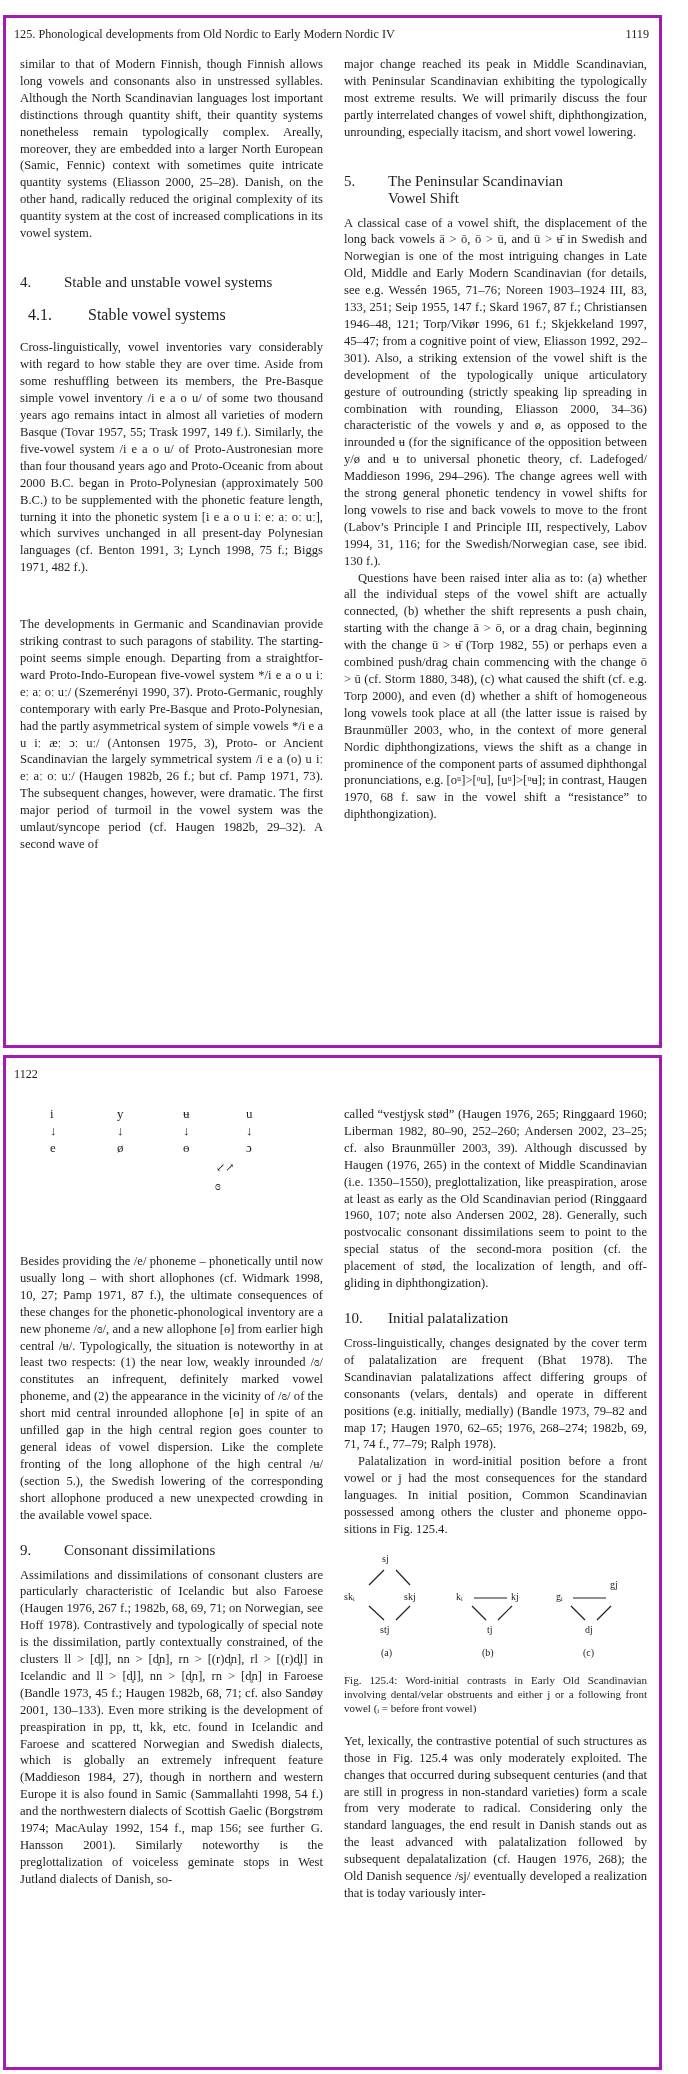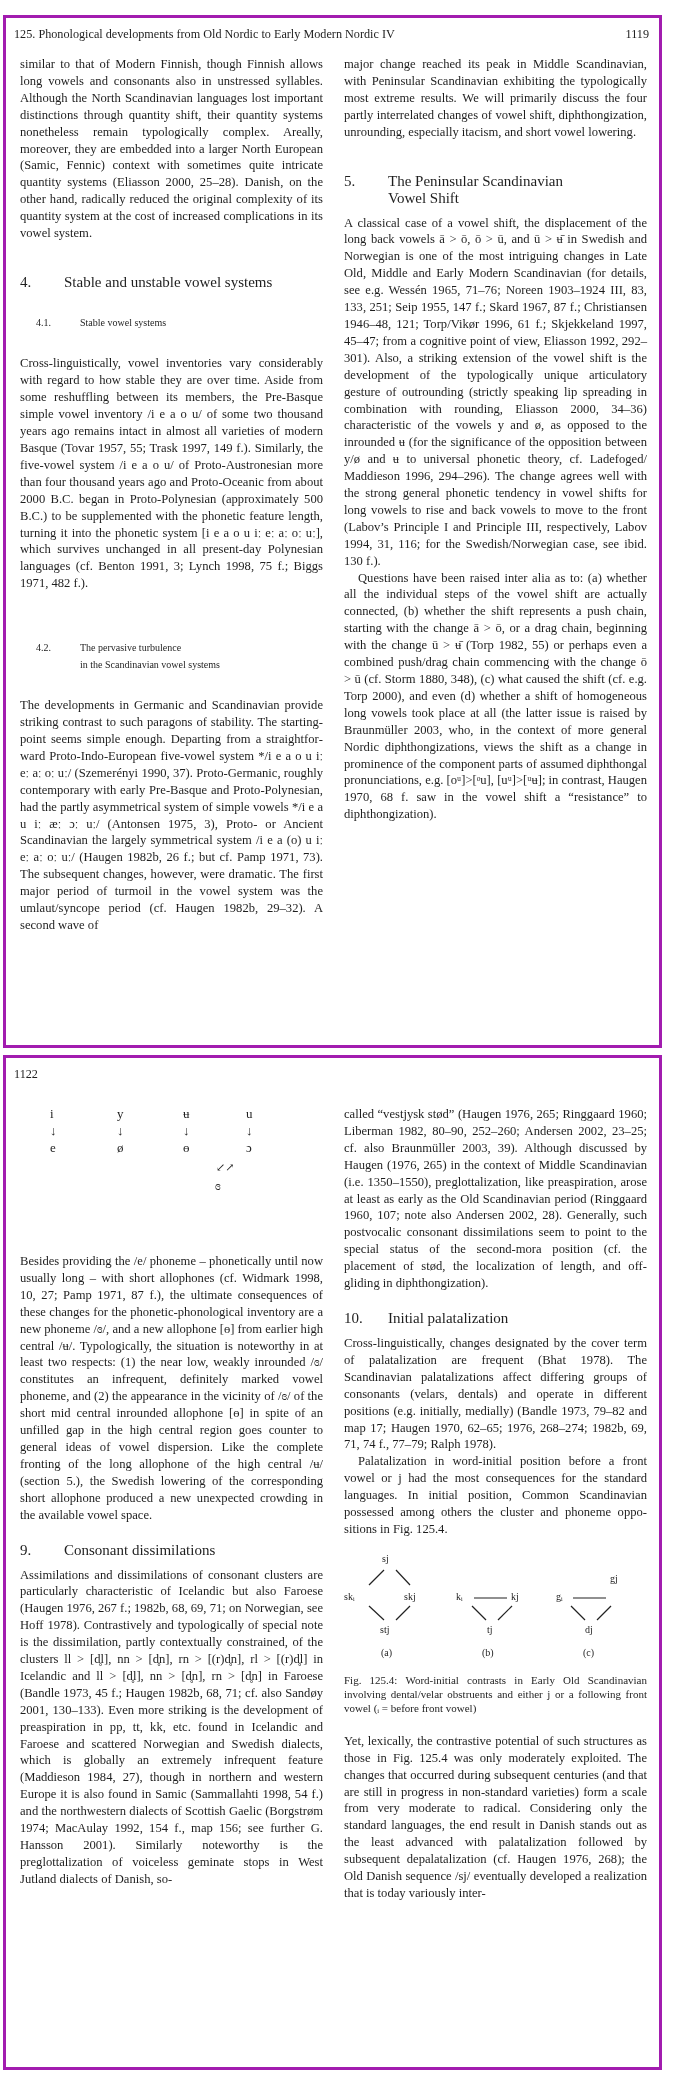--- a/index.html
+++ b/index.html
@@ -12,21 +12,21 @@
   .running-head .mid { position: absolute; left: 63px; }
   .col { position: absolute; width: 303px; font-size: 12.6px; line-height: 16.9px; text-align: justify; hyphens: manual; }
   #page1 .col.left { left: 14px; top: 38px; }
   #page1 .col.right { left: 338px; top: 38px; }
   #page2 .col.left { left: 14px; top: 48px; }
   #page2 .col.right { left: 338px; top: 48px; }
   p { margin: 0; }
   p.indent { text-indent: 14px; }
   .sec-head { display: flex; font-size: 15px; line-height: 17px; margin: 0; }
   .sec-head .num { width: 44px; flex: none; }
-  .subsec-head { display: flex; font-size: 10px; line-height: 16.5px; margin: 16px; }
+  .subsec-head { display: flex; font-size: 16px; line-height: 16.5px; margin: 8px; gap: 16px; }
   .subsec-head .num { width: 44px; flex: none; }
   .gap-l { height: 32px; }
   .gap-m { height: 8px; }
   .gap-s { height: 18px; }
   .caption { font-size: 11px; line-height: 14px; text-align: justify; }
   .vowel-fig { position: relative; height: 115px; font-size: 13px; }
   .vowel-fig span { position: absolute; }
   .graph-fig { position: relative; height: 135px; font-size: 10px; }
   .graph-fig span { position: absolute; }
   .graph-fig svg { position: absolute; left: 0; top: 0; }
@@ -48,27 +48,20 @@
       <span>Stable and unstable vowel systems</span>
     </div>
     <div class="gap-m"></div>
     <div class="subsec-head">
       <span class="num">4.1.</span>
       <span>Stable vowel systems</span>
     </div>
     <div class="gap-m"></div>
     <p>Cross-linguistically, vowel inventories vary considerably with regard to how stable they are over time. Aside from some reshuffling be­tween its members, the Pre-Basque simple vowel inventory /i e a o u/ of some two thou­sand years ago remains intact in almost all va­rieties of modern Basque (Tovar 1957, 55; Trask 1997, 149 f.). Similarly, the five-vowel system /i e a o u/ of Proto-Austronesian more than four thousand years ago and Proto-Oceanic from about 2000 B.C. began in Proto-Polynesian (approximately 500 B.C.) to be supplemented with the phonetic feature length, turning it into the phonetic system [i e a o u iː eː aː oː uː], which survives unchanged in all present-day Polynesian languages (cf. Benton 1991, 3; Lynch 1998, 75 f.; Biggs 1971, 482 f.).</p>
     <div class="gap-l"></div>
-    <div class="subsec-head">
-      <span class="num">4.2.</span>
-      <span>
-        <span>The pervasive turbulence</span><br>
-        <span>in the Scandinavian vowel systems</span>
-      </span>
-    </div>
     <div class="gap-m"></div>
     <p>The developments in Germanic and Scandina­vian provide striking contrast to such para­gons of stability. The starting-point seems simple enough. Departing from a straightfor­ward Proto-Indo-European five-vowel system */i e a o u  iː eː aː oː uː/ (Szemerényi 1990, 37). Proto-Germanic, roughly contemporary with early Pre-Basque and Proto-Polynesian, had the partly asymmetrical system of simple vowels */i e a u iː æː ɔː uː/ (Antonsen 1975, 3), Proto- or Ancient Scandinavian the largely symmetrical system /i e a (o) u iː eː aː oː uː/ (Haugen 1982b, 26 f.; but cf. Pamp 1971, 73). The subsequent changes, however, were dra­matic. The first major period of turmoil in the vowel system was the umlaut/syncope period (cf. Haugen 1982b, 29–32). A second wave of</p>
   </div>
 
   <div class="col right">
     <p>major change reached its peak in Middle Scan­dinavian, with Peninsular Scandinavian exhib­iting the typologically most extreme results. We will primarily discuss the four partly in­terrelated changes of vowel shift, diphthong­ization, unrounding, especially itacism, and short vowel lowering.</p>
     <div class="gap-l"></div>
     <div class="sec-head">
       <span class="num">5.</span>
       <span>
@@ -144,21 +137,21 @@
       <span style="left:38px;top:13px">sj</span>
       <span style="left:0;top:51px">skᵢ</span>
       <span style="left:60px;top:51px">skj</span>
       <span style="left:36px;top:84px">stj</span>
       <span style="left:37px;top:107px">(a)</span>
       <span style="left:112px;top:51px">kᵢ</span>
       <span style="left:167px;top:51px">kj</span>
       <span style="left:143px;top:84px">tj</span>
       <span style="left:138px;top:107px">(b)</span>
       <span style="left:212px;top:51px">gᵢ</span>
-      <span style="left:266px;top:33px">gj</span>
+      <span style="left:266px;top:39px">gj</span>
       <span style="left:241px;top:84px">dj</span>
       <span style="left:239px;top:107px">(c)</span>
     </div>
     <p class="caption">Fig. 125.4: Word-initial contrasts in Early Old Scan­dinavian involving dental/velar obstruents and either j or a following front vowel (ᵢ = before front vowel)</p>
     <div class="gap-s"></div>
     <p>Yet, lexically, the contrastive potential of such structures as those in Fig. 125.4 was only mod­erately exploited. The changes that occurred during subsequent centuries (and that are still in progress in non-standard varieties) form a scale from very moderate to radical. Consider­ing only the standard languages, the end result in Danish stands out as the least advanced with palatalization followed by subsequent depalatalization (cf. Haugen 1976, 268); the Old Danish sequence /sj/ eventually developed a realization that is today variously inter-</p>
   </div>
 </div>
 
 </body></html>

